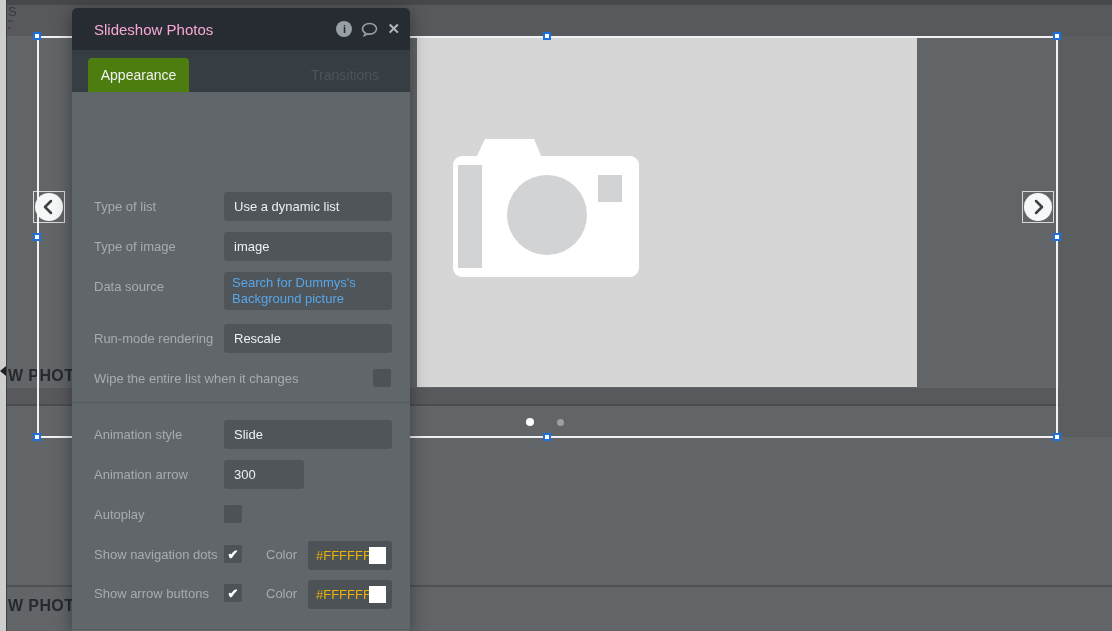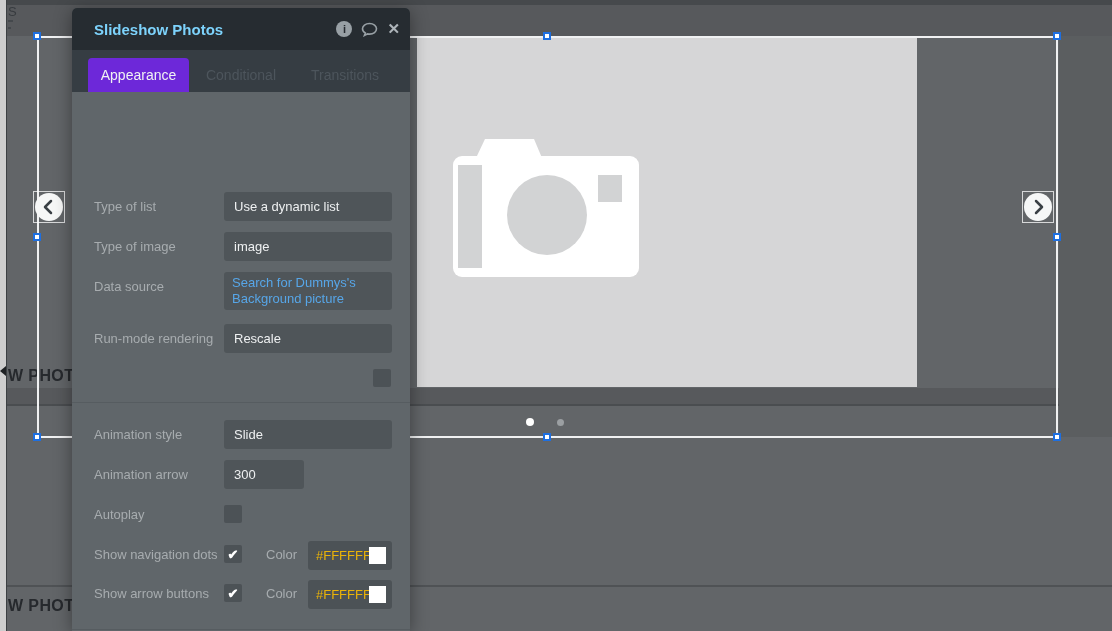--- a/index.html
+++ b/index.html
@@ -35,28 +35,28 @@
                display:flex; align-items:center; justify-content:center; }
   .arrow-prev { left:33px; top:191px; }
   .arrow-next { left:1022px; top:191px; }
   .handle { position:absolute; width:8px; height:8px; background:#ffffff; border:2px solid #1e6fe0; }
 
   
   .panel { position:absolute; left:72px; top:8px; width:338px; height:623px;
            border-radius:5px 5px 0 0; background:#60666a; box-shadow:0 3px 18px rgba(0,0,0,.4); }
   .titlebar { position:absolute; left:0; top:0; width:338px; height:42px; background:#262c31;
               border-radius:5px 5px 0 0; display:flex; align-items:center; }
-  .title { margin-left:22px; font-size:15px; color:#7dd3fc;font-weight:bold; }
+  .title { margin-left:22px; font-size:15px; color:#f9a8d4; }
   .tb-icons { position:absolute; right:10px; top:0; height:42px; display:flex; align-items:center; gap:9px; }
   .ico-info { width:16px; height:16px; border-radius:50%; background:#98a0a5; color:#262c31;
               font-size:11px; font-weight:700; display:flex; align-items:center; justify-content:center; cursor:pointer; }
   .ico-comment { cursor:pointer; display:flex; }
   .ico-close { font-size:15px; font-weight:700; color:#aeb5ba; cursor:pointer; }
   .tabbar { position:absolute; left:0; top:42px; width:338px; height:42px; background:#363d43; }
-  .tab-active { position:absolute; left:16px; top:8px; width:101px; height:34px; background:#6d28d9;
+  .tab-active { position:absolute; left:16px; top:8px; width:101px; height:34px; background:#4d7c0f;
                 border-radius:4px 4px 0 0; display:flex; align-items:center; justify-content:center;
                 font-size:14px; color:#f0f2f3; cursor:pointer; }
   .tab-idle { position:absolute; top:8px; height:34px; width:100px; display:flex; align-items:center;
               justify-content:center; font-size:14px; color:#4d555c; cursor:pointer; }
   .tab-conditional { left:119px; } .tab-transitions { left:223px; }
   .body { position:absolute; left:0; top:84px; width:338px; height:539px; background:#60666a; }
 
   .flabel { position:absolute; left:22px; font-size:13px; color:#a7acaf; }
   .dd { position:absolute; left:152px; width:240px; height:29px; background:#4f5559; border-radius:3px;
         display:flex; align-items:center; cursor:pointer; }
@@ -142,21 +142,20 @@
           <svg width="17" height="15">
               <path d="M8.5 1.5 C4.4 1.5 1.5 3.9 1.5 6.8 C1.5 8.6 2.6 10.1 4.3 11 L3.4 13.5 L6.6 11.9 C7.2 12 7.8 12.1 8.5 12.1 C12.6 12.1 15.5 9.7 15.5 6.8 C15.5 3.9 12.6 1.5 8.5 1.5 Z" fill="none" stroke="#98a0a5" stroke-width="1.6"></path>
             </svg>
         </span>
         <span class="ico-close">✕</span>
       </span>
     </div>
 
     <div class="tabbar">
       <div class="tab-active">Appearance</div>
-      <div class="tab-idle tab-conditional">Conditional</div>
       <div class="tab-idle tab-transitions">Transitions</div>
     </div>
 
     <div class="body">
 
       <div class="flabel" style="top:107px;">Type of list</div>
       <div class="dd w168" style="top:100px;">
         <span class="val">Use a dynamic list</span>
         <span class="caret"></span>
       </div>
@@ -172,20 +171,21 @@
         <div class="lnk">Search for Dummys's</div>
         <div class="lnk">Background picture</div>
       </div>
 
       <div class="flabel" style="top:239px;">Run-mode rendering</div>
       <div class="dd w168" style="top:232px;text-align:center;">
         <span class="val">Rescale</span>
         <span class="caret"></span>
       </div>
 
+      <div class="flabel" style="top:279px;">Wipe the entire list when it changes</div>
       <div class="cb" style="left:301px; top:277px;"></div>
 
       <div class="divider" style="top:310px;"></div>
 
       <div class="flabel" style="top:335px;">Animation style</div>
       <div class="dd w168" style="top:328px;">
         <span class="val">Slide</span>
         <span class="caret"></span>
       </div>
 

